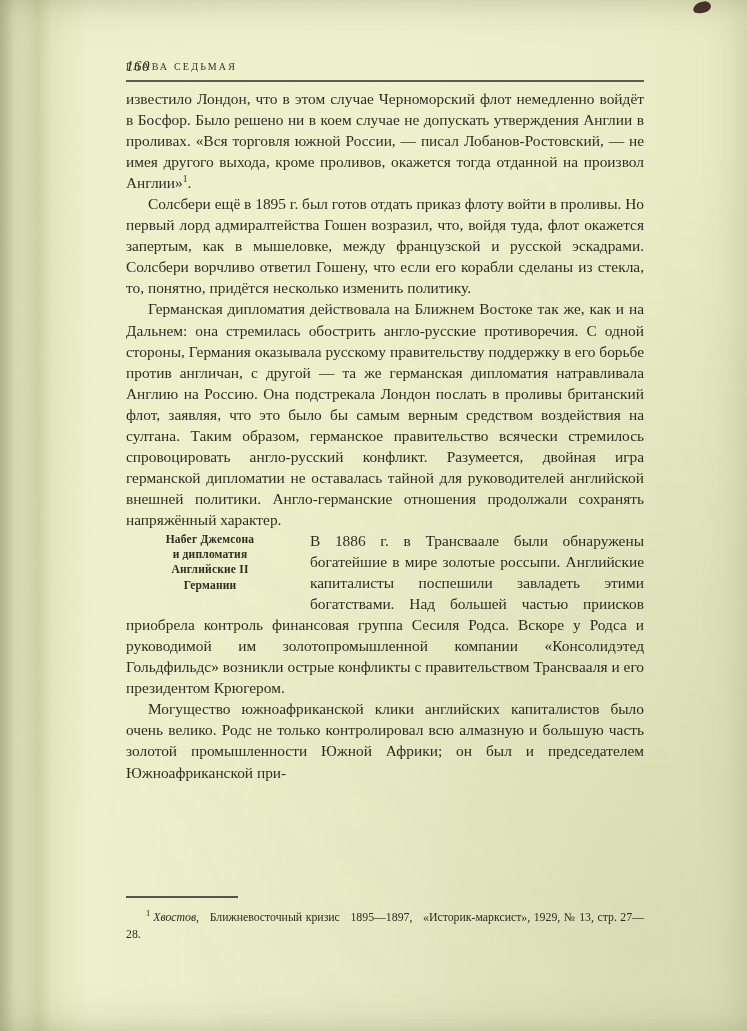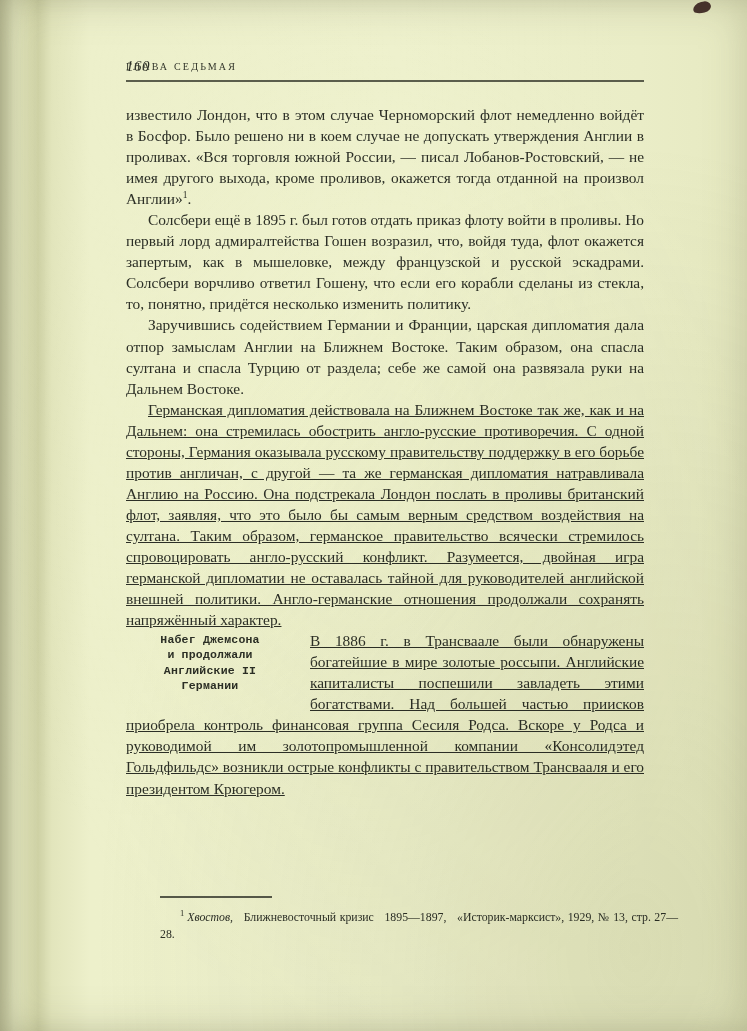--- a/index.html
+++ b/index.html
@@ -98,35 +98,35 @@
     left: 0;
     width: 518px;
     height: 2px;
     background: #3a3d30;
     opacity: 0.82;
   }
 
   
   .body {
     position: absolute;
-    top: 104px;
+    top: 88px;
     left: 0;
     width: 518px;
     font-size: 15.4px;
     line-height: 21.05px;
     text-align: justify;
     text-justify: inter-word;
     hyphens: manual;
   }
   .body p {
     margin: 0;
     text-indent: 22px;
   }
   .body p.noindent { text-indent: 0; }
-  .body p:last-of-type { text-align: justify; text-decoration: underline; }
+  .body p:last-of-type { text-align: justify; }
   .fn-ref {
     font-size: 9.5px;
     vertical-align: super;
     line-height: 0;
   }
 
   
   .sidenote-wrap {
     position: relative;
   }
@@ -134,31 +134,29 @@
     float: left;
     width: 168px;
     margin: 2px 16px 17px 0;
     text-align: center;
     font-weight: bold;
     font-size: 11.5px;
     line-height: 15.2px;
     letter-spacing: 0.2px;
     color: #2b2e25;
     text-indent: 0;
-    font-family: Liberation Mono, monospace;
   }
   .sidenote div { white-space: nowrap; }
 
   
   .footnote {
     position: absolute;
     left: 0;
     top: 896px;
     width: 518px;
-    margin-left: 34px;
   }
   .footnote-rule {
     width: 112px;
     height: 2px;
     background: #3b3e31;
     opacity: 0.85;
     margin-bottom: 11px;
   }
   .footnote-text {
     font-size: 11.8px;
@@ -188,34 +186,34 @@
       <span class="chapter">ГЛАВА СЕДЬМАЯ</span>
     </div>
     <div class="runhead-rule"></div>
 
     <div class="body">
 
       <p class="noindent"><span>известило Лондон, что в этом случае Черноморский флот немедленно войдёт в Босфор. Было решено ни в коем случае не допускать утверждения Англии в проливах. «Вся торговля южной России, — писал Лобанов-Ростовский, — не имея другого выхода, кроме проливов, окажется тогда отданной на произвол Англии»</span><span class="fn-ref">1</span>.</p>
 
       <p>Солсбери ещё в 1895 г. был готов отдать приказ флоту войти в проливы. Но первый лорд адмиралтейства Гошен возразил, что, войдя туда, флот окажется запертым, как в мышеловке, между французской и русской эскадрами. Солсбери ворчливо ответил Гошену, что если его корабли сделаны из стекла, то, понятно, придётся несколько изменить политику.</p>
 
-      <p>Заручившись содействием Германии и Франции, царская дипломатия дала отпор замыслам Англии на Ближнем Востоке. Таким образом, она спасла султана и спасла Турцию от раздела; себе же самой она развязала руки на Дальнем Востоке.</p>
 
       <p>Германская дипломатия действовала на Ближнем Востоке так же, как и на Дальнем: она стремилась обострить англо-русские противоречия. С одной стороны, Германия оказывала русскому правительству поддержку в его борьбе против англичан, с другой — та же германская дипломатия натравливала Англию на Россию. Она подстрекала Лондон послать в проливы британский флот, заявляя, что это было бы самым верным средством воздействия на султана. Таким образом, германское правительство всячески стремилось спровоцировать англо-русский конфликт. Разумеется, двойная игра германской дипломатии не оставалась тайной для руководителей английской внешней политики. Англо-германские отношения продолжали сохранять напряжённый характер.</p>
 
       <div class="sidenote-wrap">
         <div class="sidenote">
           <div>Набег Джемсона</div>
-          <div>и продолжали</div>
+          <div>и дипломатия</div>
           <div>Английские II</div>
           <div>Германии</div>
         </div>
         <p class="noindent">В 1886 г. в Трансваале были обнаружены богатейшие в мире золотые россыпи. Английские капиталисты поспешили завладеть этими богатствами. Над большей частью приисков приобрела контроль финансовая группа Сесиля Родса. Вскоре у Родса и руководимой им золотопромышленной компании «Консолидэтед Гольдфильдс» возникли острые конфликты с правительством Трансвааля и его президентом Крюгером.</p>
       </div>
 
+      <p>Могущество южноафриканской клики английских капиталистов было очень велико. Родс не только контролировал всю алмазную и большую часть золотой промышленности Южной Африки; он был и председателем Южноафриканской при-</p>
     </div>
 
     <div class="footnote">
       <div class="footnote-rule"></div>
       <div class="footnote-text">
         <span class="fn-num">1</span><span class="author">Хвостов,</span>&nbsp;&nbsp;&nbsp;<span>Ближневосточный кризис</span>&nbsp;&nbsp;&nbsp;<span>1895—1897,</span>&nbsp;&nbsp;&nbsp;<span>«Историк-марксист», 1929, № 13, стр. 27—28.</span>
       </div>
     </div>
 
   </div>

